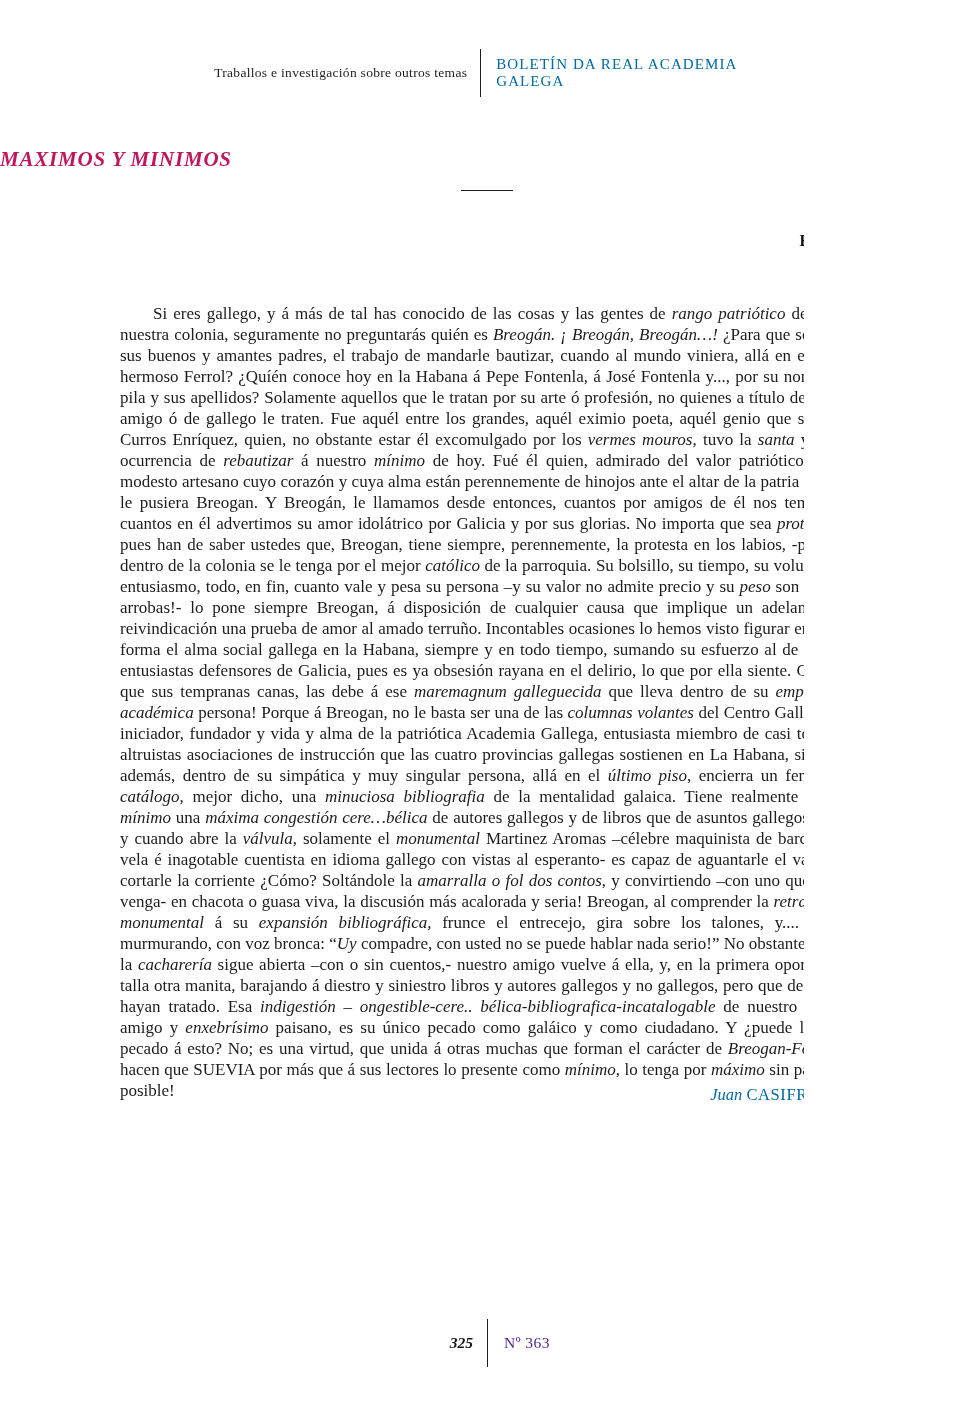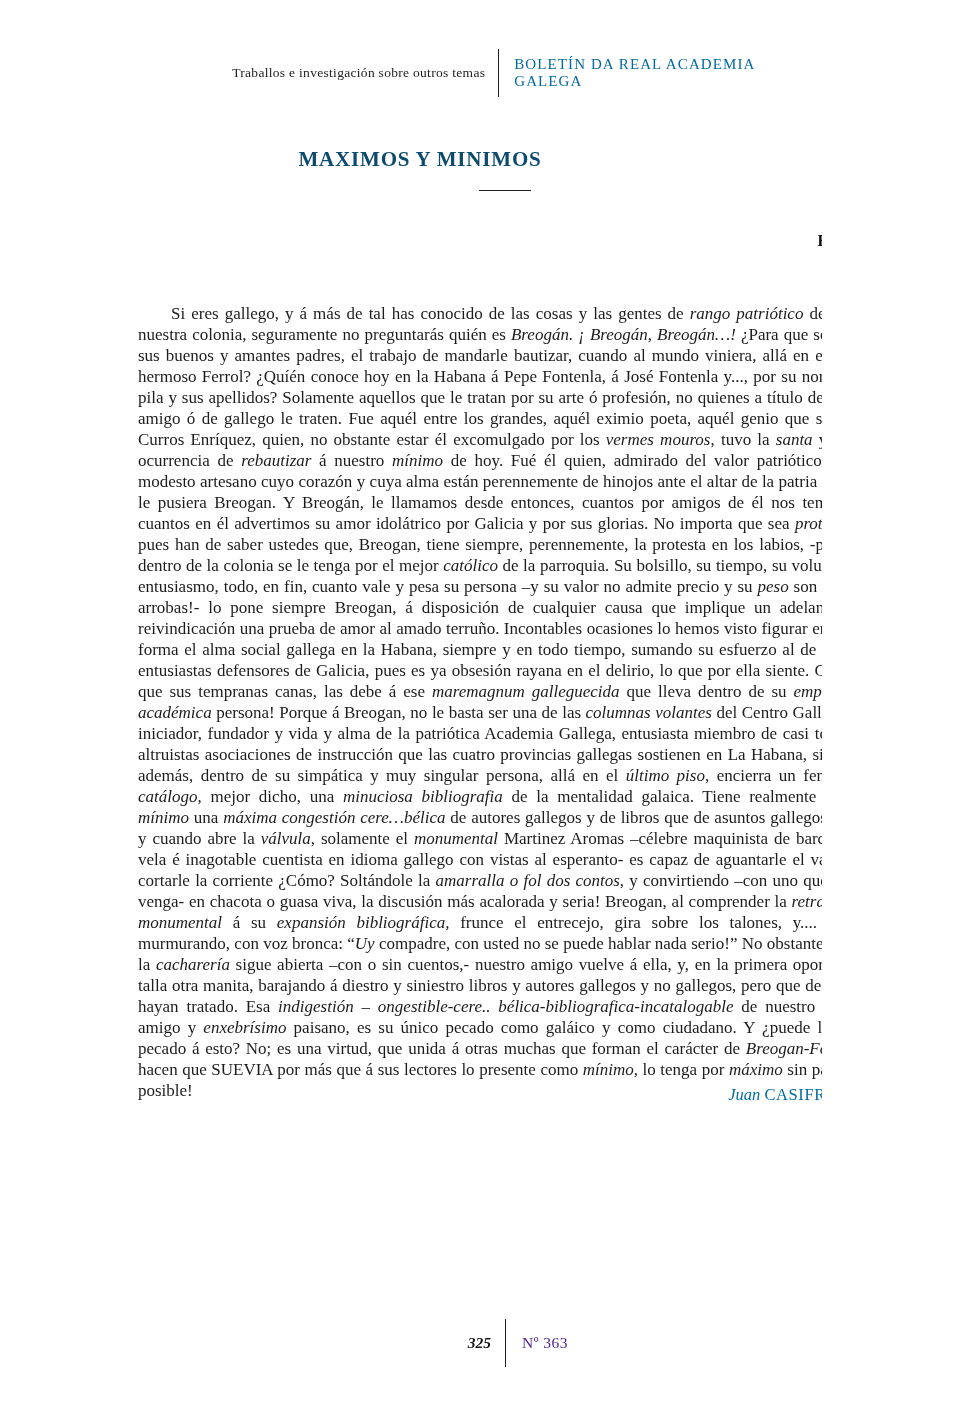--- a/index.html
+++ b/index.html
@@ -8,21 +8,20 @@
     background: #ffffff;
   }
   .page {
     position: relative;
     width: 804px;
     height: 1417px;
     background: #ffffff;
     color: #1e1e1e;
     font-family: "Liberation Serif", "DejaVu Serif", serif;
     overflow: hidden;
-    margin-left: 18px;
   }
 
   
   .header {
     position: absolute;
     top: 48px;
     left: 0;
     width: 100%;
     height: 50px;
     display: flex;
@@ -47,25 +46,25 @@
     letter-spacing: 1.1px;
     color: #0369a1;
   }
 
   
   .title {
     position: absolute;
     top: 147px;
     left: 0;
     width: 100%;
-    text-align: center;
     font-size: 21px;
     font-weight: bold;
     letter-spacing: 0.8px;
-    color: #0c4a6e;
+    color: #be185d;
+    font-style: italic;
   }
   .title-rule {
     position: absolute;
     top: 190px;
     left: 461px;
     width: 52px;
     height: 0;
     border-top: 1.5px solid #1e1e1e;
   }
 

